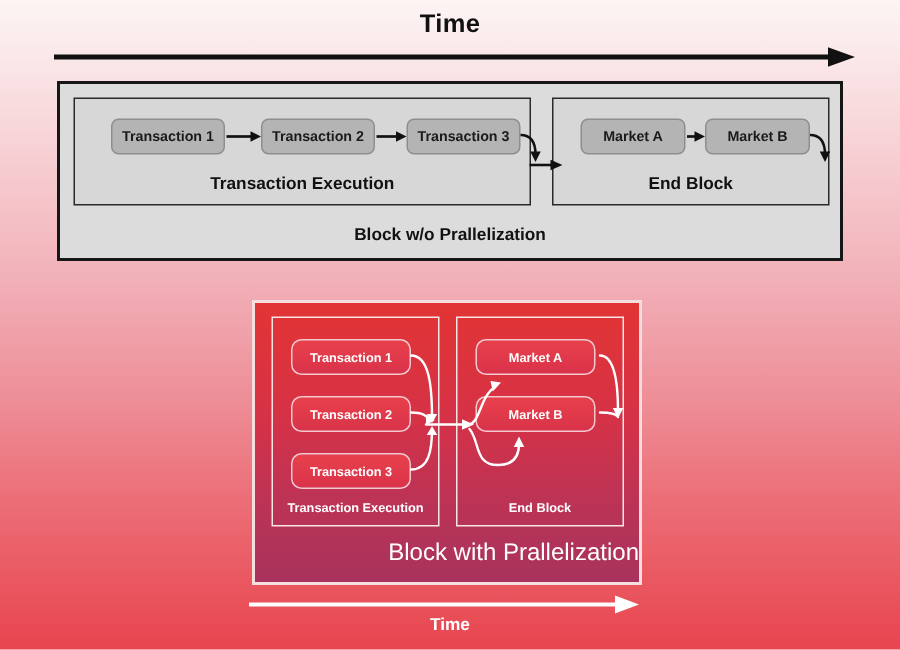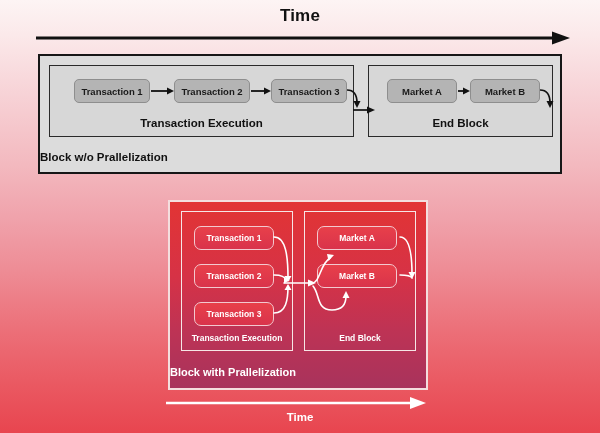--- a/index.html
+++ b/index.html
@@ -33,21 +33,21 @@
   }
   #top-time-arrow { left: 36px; top: 30px; width: 534px; height: 16px; }
 
   
   #block-plain {
     left: 38px; top: 54px; width: 524px; height: 120px;
     background: #dcdcdc;
     border: 2px solid #161616;
   }
   #block-plain-title {
-    left: 0; right: 0; bottom: 9px; text-align: left;
+    left: 0; right: 0; bottom: 9px; text-align: center;
     font-size: 11.5px; font-weight: bold; color: #111;
   }
   .panel-plain {
     position: absolute;
     background: #d7d7d7;
     border: 1.6px solid #2a2a2a;
     top: 9px; height: 72px;
   }
   #panel-plain-exec { left: 9px; width: 305px; }
   #panel-plain-end  { left: 328px; width: 185px; }
@@ -65,22 +65,22 @@
     white-space: nowrap;
   }
 
   
   #block-par {
     left: 168px; top: 200px; width: 260px; height: 190px;
     background: linear-gradient(to bottom, #e23434 0%, #d63246 40%, #bd3355 70%, #a8335c 100%);
     border: 2.5px solid #f4dede;
   }
   #block-par-title {
-    left: 0; right: 0; bottom: 10px; text-align: left;
-    font-size: 11px; font-weight: bold; color: #ffffff;
+    left: 0; right: 0; bottom: 10px; text-align: right;
+    font-size: 16px; font-weight: normal; color: #ffffff;
   }
   .panel-par {
     position: absolute; top: 9px; height: 140px;
     border: 1.6px solid #f6e6e6;
     background: transparent;
   }
   #panel-par-exec { left: 11px; width: 112px; }
   #panel-par-end  { left: 134px; width: 112px; }
   .panel-par-title {
     position: absolute; left: 0; right: 0; bottom: 7px;

